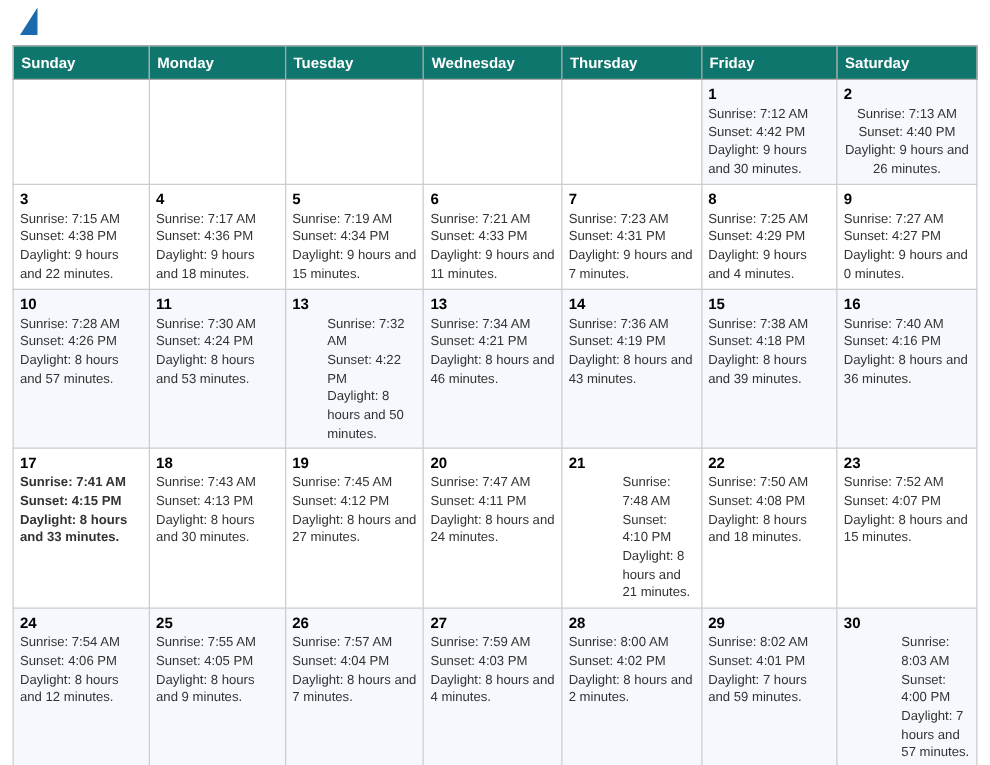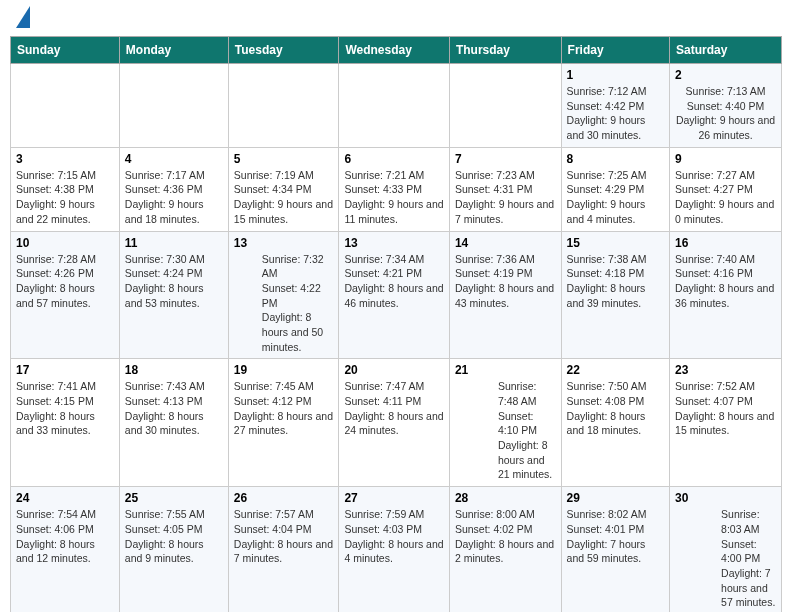--- a/index.html
+++ b/index.html
@@ -225,21 +225,21 @@
         <td>
           <div class="day-number">16</div>
           <div class="day-info" style="white-space: pre-line;">Sunrise: 7:40 AM
 Sunset: 4:16 PM
 Daylight: 8 hours and 36 minutes.</div>
         </td>
       </tr>
       <tr>
         <td>
           <div class="day-number">17</div>
-          <div class="day-info" style="white-space: pre-line;">Sunrise: 7:41 AM
+          <div class="day-info" style="white-space: pre-line; font-weight: bold;">Sunrise: 7:41 AM
 Sunset: 4:15 PM
 Daylight: 8 hours and 33 minutes.</div>
         </td>
         <td>
           <div class="day-number">18</div>
           <div class="day-info" style="white-space: pre-line;">Sunrise: 7:43 AM
 Sunset: 4:13 PM
 Daylight: 8 hours and 30 minutes.</div>
         </td>
         <td>

